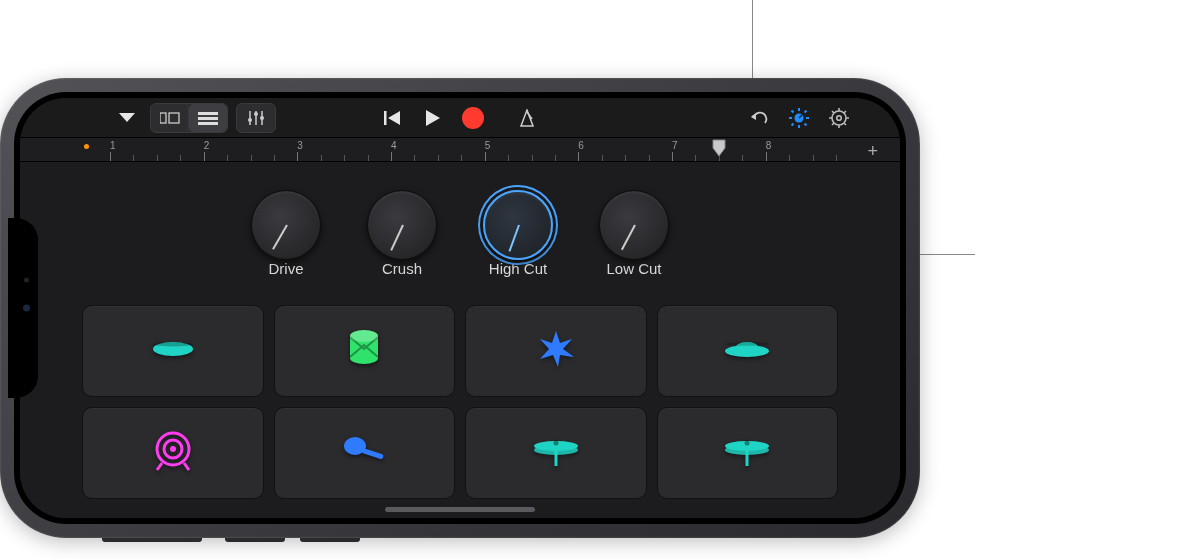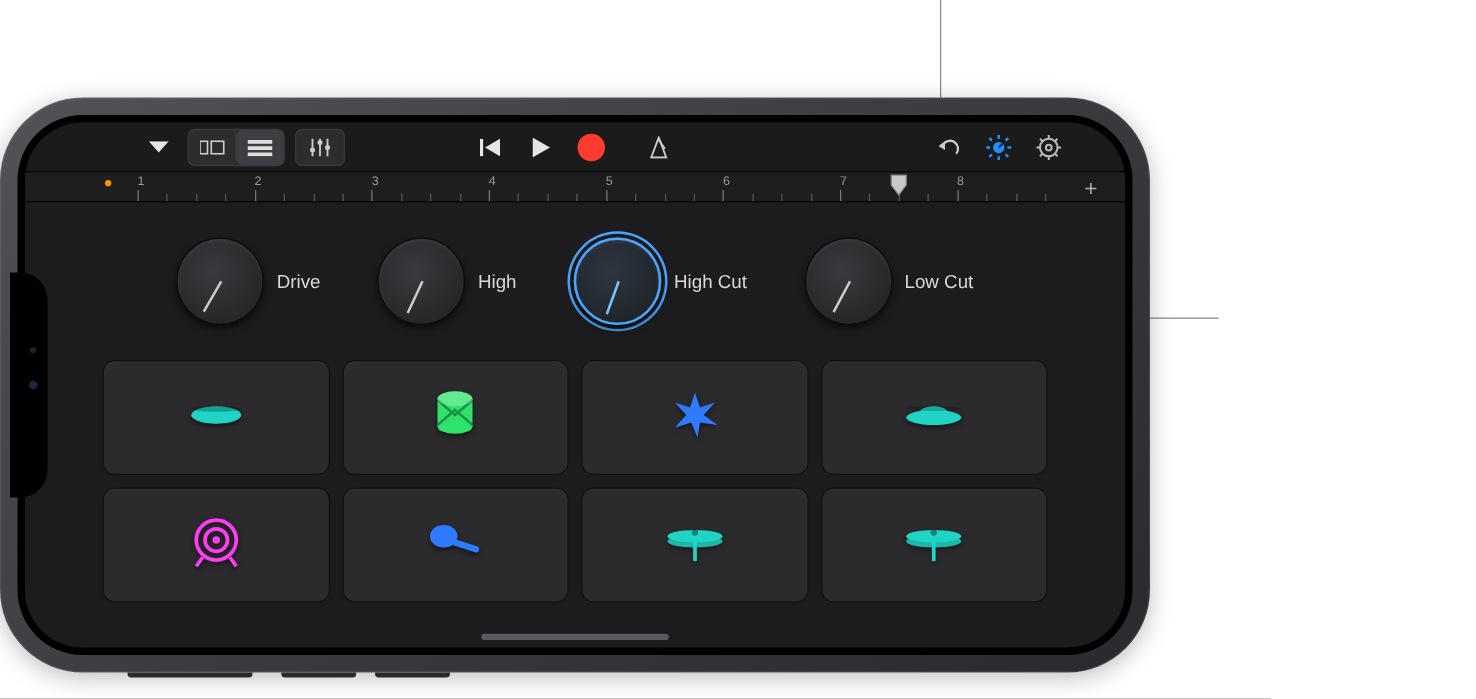--- a/index.html
+++ b/index.html
@@ -147,21 +147,21 @@
     background: #1c1c1e;
     overflow: hidden;
     position: relative;
   }
   .knobs {
     display: flex;
     gap: 46px;
     padding: 28px 0 16px 0;
     justify-content: center;
   }
-  .knob-unit { display:flex; flex-direction:row; align-items:center; gap:10px;}
+  .knob-unit { display:flex; flex-direction:column; align-items:center; gap:0;}
   .knob {
     width: 70px; height: 70px; border-radius:50%;
     background: radial-gradient(circle at 42% 38%, #3b3b3f 0%, #2a2a2d 60%, #1f1f22 100%);
     border: 1px solid #0c0c0d;
     box-shadow: inset 0 2px 3px rgba(255,255,255,0.06), 0 3px 6px rgba(0,0,0,0.6);
     position: relative;
   }
   .knob-ptr {
     position:absolute; left:50%; top:50%;
     width:2px; height:28px;
@@ -364,21 +364,21 @@
             <div class="knob-unit">
               <div class="knob">
                 <div class="knob-ptr" style="transform: rotate(30deg);"></div>
               </div>
               <div class="knob-label">Drive</div>
             </div>
             <div class="knob-unit">
               <div class="knob">
                 <div class="knob-ptr" style="transform: rotate(25deg);"></div>
               </div>
-              <div class="knob-label">High</div>
+              <div class="knob-label">Crush</div>
             </div>
             <div class="knob-unit">
               <div class="knob active">
                 <div class="knob-ptr" style="transform: rotate(20deg);"></div>
               </div>
               <div class="knob-label">High Cut</div>
             </div>
             <div class="knob-unit">
               <div class="knob">
                 <div class="knob-ptr" style="transform: rotate(28deg);"></div>

